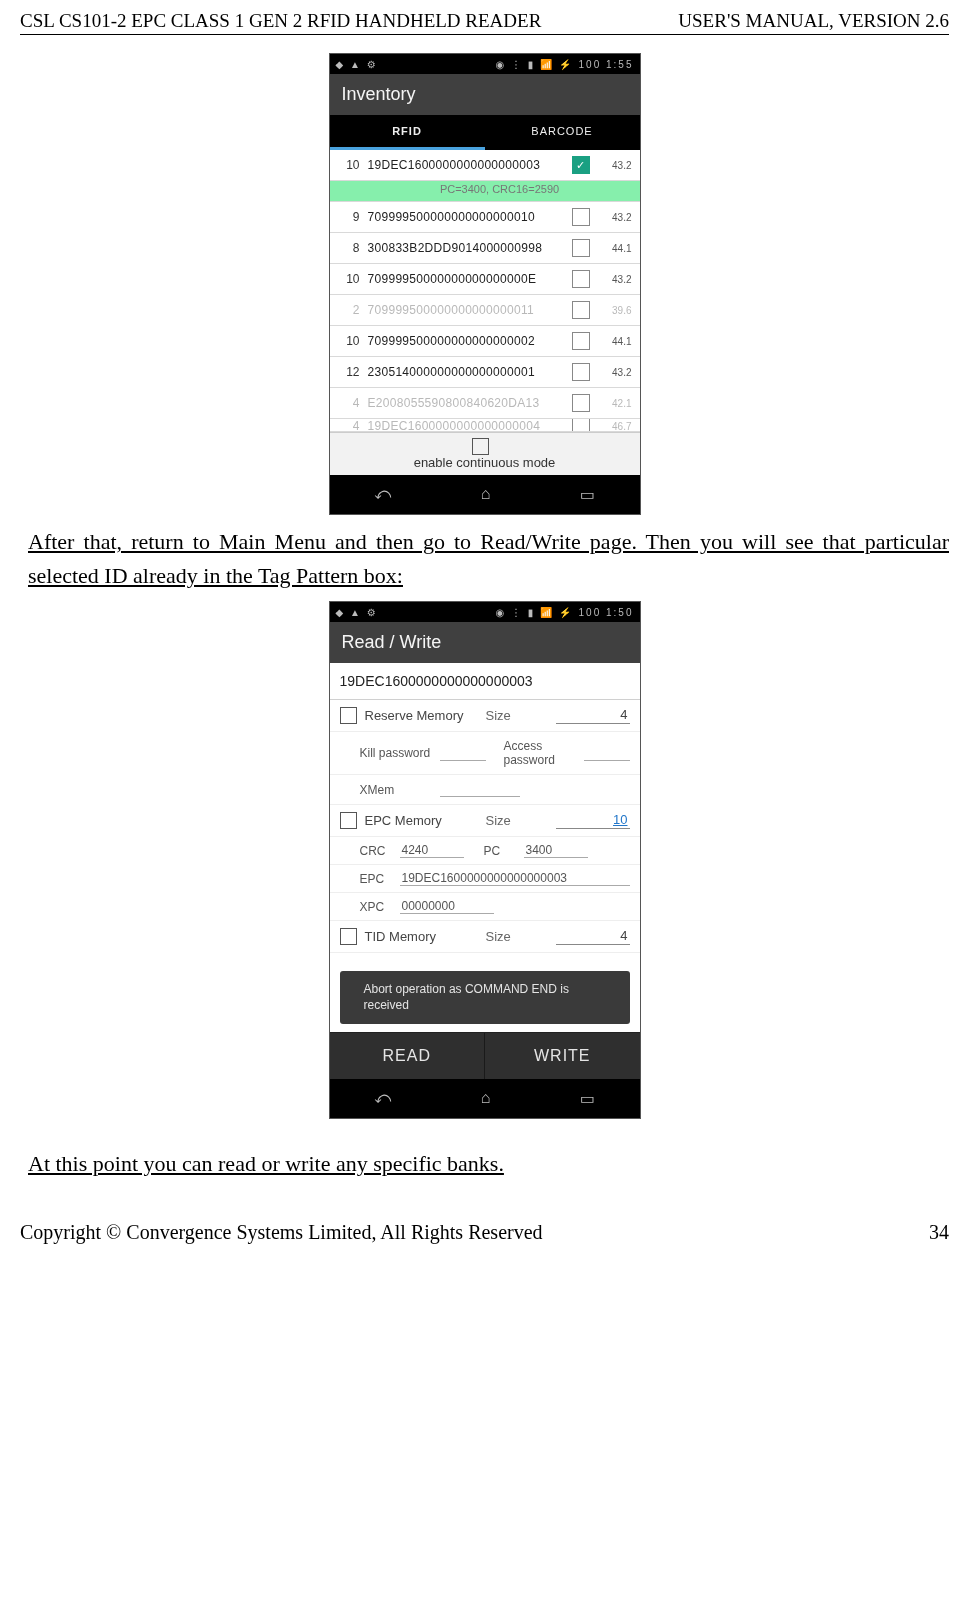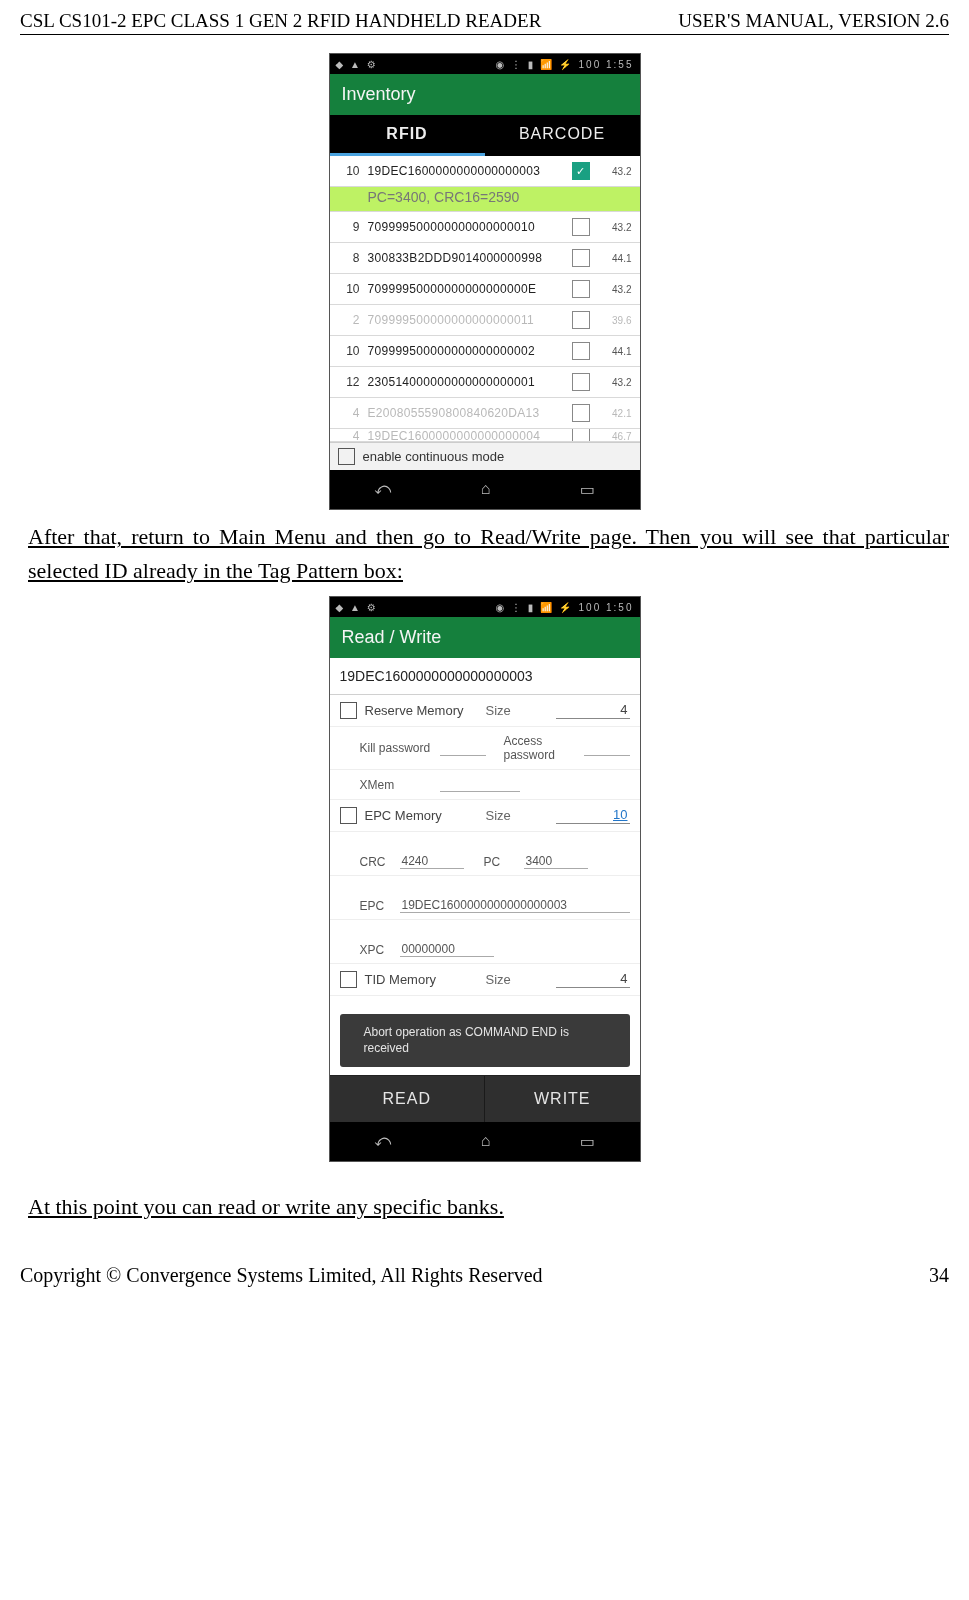--- a/index.html
+++ b/index.html
@@ -55,35 +55,35 @@
     color: #ddd;
     height: 20px;
     display: flex;
     justify-content: space-between;
     align-items: center;
     font-size: 11px;
     padding: 0 6px;
   }
   .status-icons { letter-spacing: 2px; font-size: 10px; color:#bbb;}
   .titlebar {
-    background: #15803d;
+    background: #404040;
     color: #f5f5f5;
     font-size: 18px;
     padding: 10px 12px;
   }
   .tabs {
     display: flex;
     background: #000;
   }
   .tab {
     flex: 1;
     text-align: center;
     color: #eee;
     padding: 10px 0;
-    font-size: 16px;
+    font-size: 11px;
     letter-spacing: 1px;
   }
   .tab.active { border-bottom: 3px solid #4aa3df; font-weight: bold; }
   .inv-list { background: #fff; }
   .inv-row {
     display: flex;
     align-items: center;
     border-bottom: 1px solid #d9d9d9;
     padding: 6px 8px;
     font-size: 12px;
@@ -93,29 +93,30 @@
   .inv-row .cnt { width: 22px; text-align: right; margin-right: 8px; color:#333;}
   .inv-row .epc { flex: 1; color:#222; letter-spacing: 0.3px;}
   .inv-row .chk {
     width: 16px; height: 16px; border: 1.5px solid #888; margin: 0 8px;
     display: inline-flex; align-items: center; justify-content: center;
     font-size: 11px; color:#fff;
   }
   .inv-row .chk.checked { background:#1aa082; border-color:#1aa082; }
   .inv-row .val { width: 34px; text-align: right; color:#555; font-size: 10px;}
   .inv-sub {
-    font-size: 14px; color:#777; padding: 2px 8px 6px 38px; border-bottom:1px solid #d9d9d9;
-    background:#bef264;
+    font-size: 11px; color:#777; padding: 2px 8px 6px 38px; border-bottom:1px solid #d9d9d9;
+    background:#86efac;
+    text-align:center;
   }
   .inv-row.faded .epc, .inv-row.faded .cnt, .inv-row.faded .val { color:#b9b9b9;}
   .cont-row {
     background:#f2f2f2;
     border-top:1px solid #ccc;
     display:flex; align-items:center;
-    padding: 5px 8px; font-size:13px; color:#333;
+    padding: 5px 8px; font-size:13px; color:#333;flex-direction:column;
   }
   .cont-row .chk { width: 15px; height: 15px; border: 1.5px solid #555; margin-right: 8px;}
   .start-btn {
     background:#000; color:#fff; text-align:center;
     padding: 14px 0; font-size: 20px; letter-spacing: 1px;
   }
   .navbar {
     background:#000; color:#bdbdbd;
     display:flex; justify-content:space-around;
     padding: 10px 0; font-size: 16px;
@@ -140,21 +141,21 @@
   .rw-line .field {
     width: 70px; border-bottom: 1px solid #888; text-align: right; padding: 0 2px;
     min-height: 16px;
   }
   .rw-line.sub { padding-left: 30px; font-size:12px; color:#555;}
   .rw-line.sub .sublbl { width: 80px;}
   .rw-line.sub .subfield {
     flex: 1; min-width: 40px; border-bottom: 1px solid #aaa; margin-right: 18px;
     min-height: 14px;
   }
-  .rw-epc-line { padding-left: 30px; font-size:12px; color:#555; display:flex; align-items:center; border-bottom:1px solid #eee; padding-top:6px; padding-bottom:6px; padding-right:10px;margin-top:16px;}
+  .rw-epc-line { padding-left: 30px; font-size:12px; color:#555; display:flex; align-items:center; border-bottom:1px solid #eee; padding-top:6px; padding-bottom:6px; padding-right:10px;}
   .rw-epc-line .lab { width: 40px;}
   .rw-epc-line .underlined { border-bottom:1px solid #aaa; padding:0 2px; }
   .toast {
     margin: 18px 10px 6px 10px;
     background:#3a3a3a; color:#e4e4e4;
     border-radius: 3px;
     padding: 10px 24px; font-size: 12px; line-height: 1.35;
   }
   .rw-buttons {
     display:flex; background:#2f2f2f;

